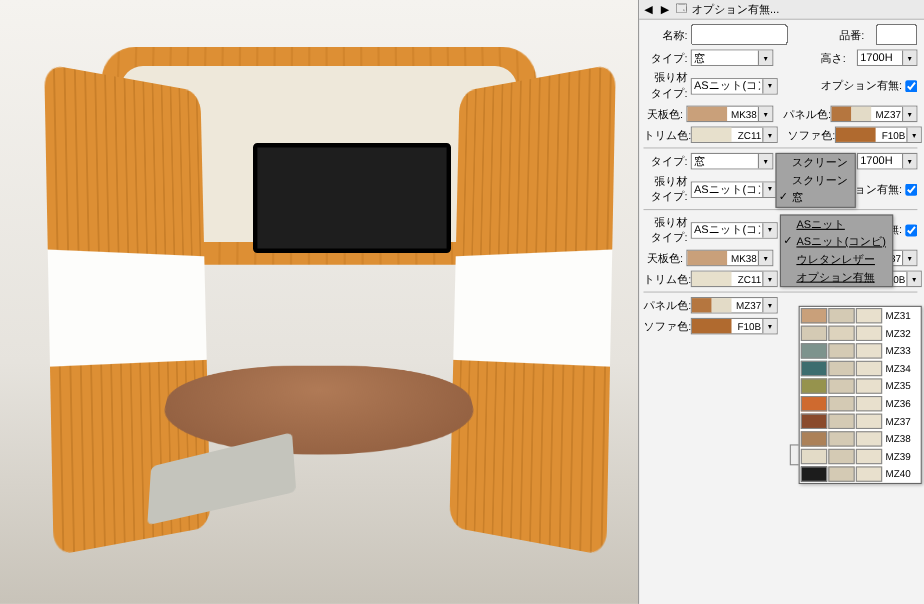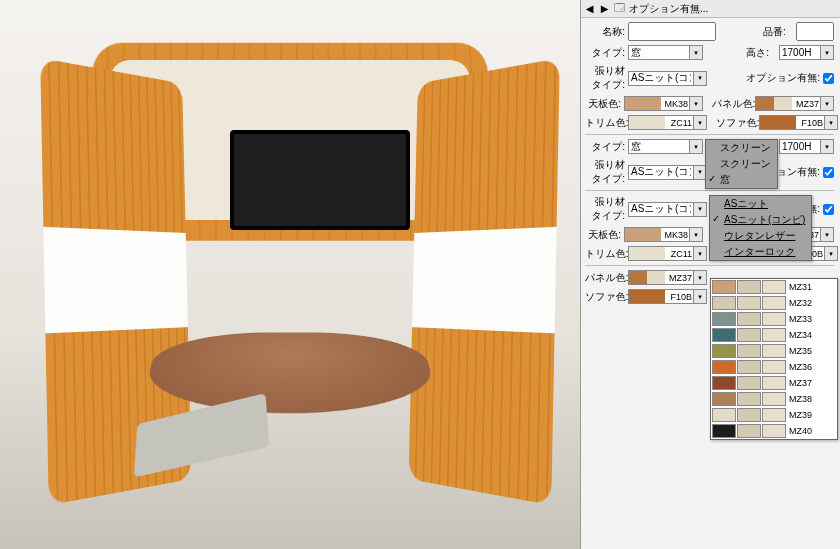--- a/index.html
+++ b/index.html
@@ -256,21 +256,21 @@
       <span class="lab" style="white-space:pre">張り材
 タイプ:</span>
       <div class="combo">
         <input style="width: 64px;" value="ASニット(コンビ)">
           <span class="arrow">▾</span>
       </div>
       <div class="dd-list" style="left:124px; top:0;text-decoration:underline;">
         <div>ASニット</div>
         <div class="sel">ASニット(コンビ)</div>
         <div>ウレタンレザー</div>
-        <div>インターロック</div>
+        <div>オプション有無</div>
       </div>
       <div class="right-half">
         <span>オプション有無:</span>
         <input type="checkbox" class="chk" checked="" style="">
       </div>
     </div>
     <div class="row">
       <span class="lab">天板色:</span>
       <div class="swatch-combo">
         <span class="sw" style="background:#c9a07a"></span>
@@ -325,21 +325,21 @@
     </div>
 
     <div style="height:90px"></div>
 
     <div class="buttons">
       <button class="btn">キャンセル</button>
       <button class="btn">OK</button>
     </div>
   </div>
 
-  <div class="palette" style="right:2px; top:278px; width:128px;">
+  <div class="palette" style="right:2px; top:278px; width:112px;">
     <div class="prow">
         <span class="pcol" style="background:#c9a07a"></span>
         <span class="pcol" style="background:#d4cab4"></span>
         <span class="pcol" style="background:#e8e0cd"></span>
         <span class="plab">MZ31</span>
       </div>
     <div class="prow">
         <span class="pcol" style="background:#d4cab4"></span>
         <span class="pcol" style="background:#ddd3bd"></span>
         <span class="pcol" style="background:#e8e0cd"></span>

